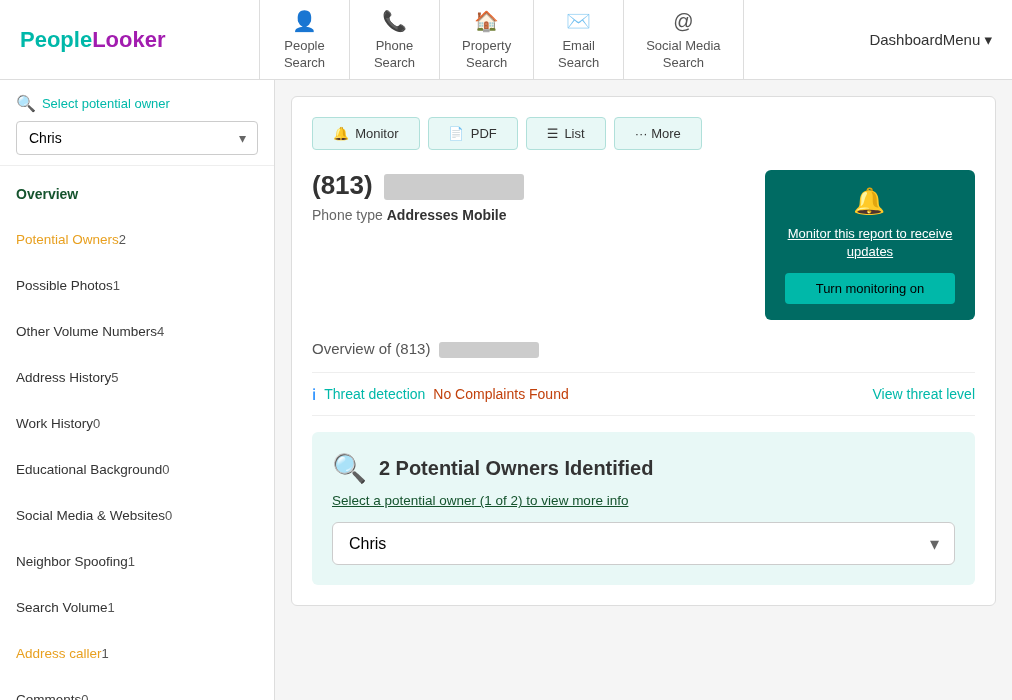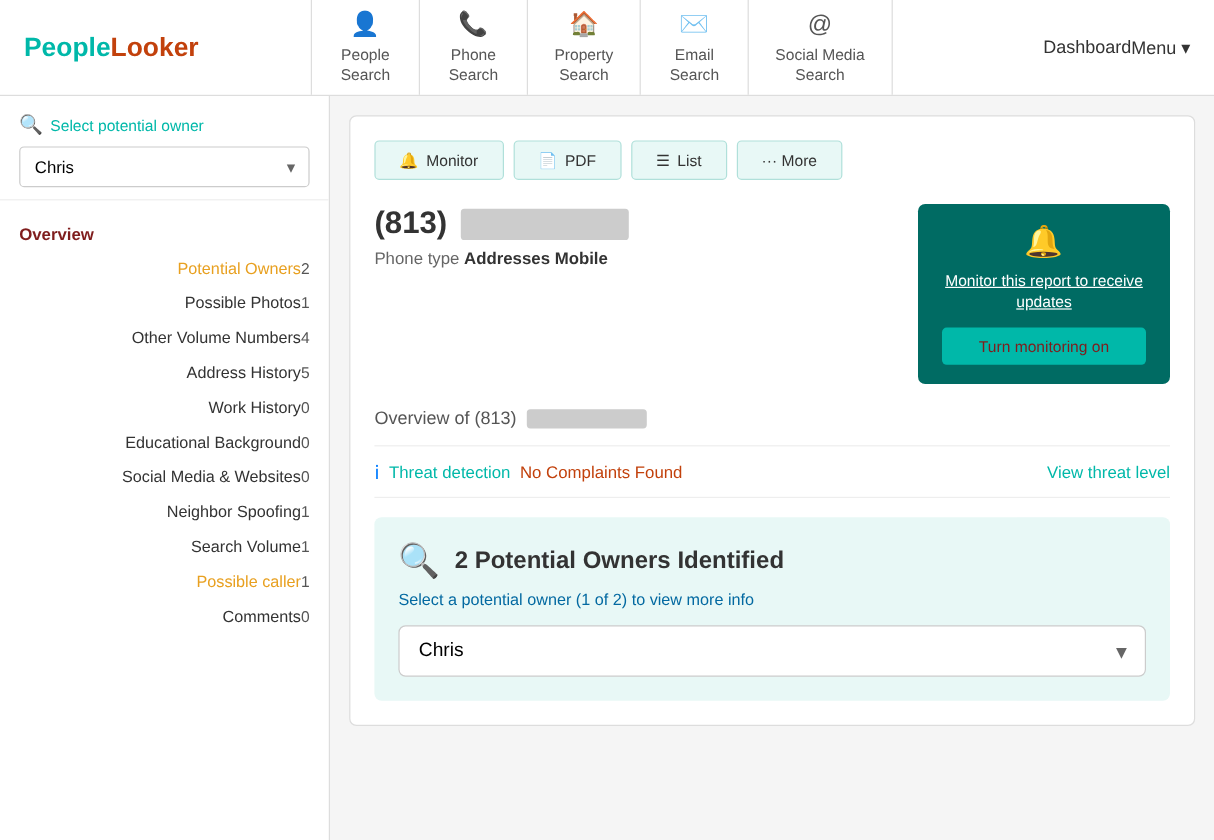--- a/index.html
+++ b/index.html
@@ -18,21 +18,21 @@
       align-items: center;
       padding: 0 20px;
       min-width: 260px;
       border-right: 1px solid #ddd;
     }
     .logo-text {
       font-size: 22px;
       font-weight: bold;
     }
     .logo-people { color: #00b8a9; }
-    .logo-looker { color: #c2410c; }
+    .logo-looker { color: #a21caf; }
     .nav-items {
       display: flex;
       flex: 1;
       align-items: stretch;
     }
     .nav-item {
       display: flex;
       flex-direction: column;
       align-items: center;
       justify-content: center;
@@ -109,29 +109,30 @@
       color: #666;
     }
 
     .sidebar-nav {
       padding: 10px 0;
     }
     .sidebar-section-title {
       padding: 10px 16px 6px;
       font-weight: bold;
       font-size: 14px;
-      color: #7f1d1d;
+      color: #14532d;
     }
     .sidebar-item {
       display: flex;
-      justify-content: flex-end;
+      justify-content: flex-start;
       align-items: center;
       padding: 7px 16px;
       cursor: pointer;
       font-size: 13.5px;
+      margin-top: 17px;
     }
     .sidebar-item-label { color: #333; }
     .sidebar-item-label.highlight { color: #e8a020; }
     .sidebar-item-count {
       color: #555;
       font-size: 13px;
     }
 
     
     .content-area {
@@ -200,21 +201,21 @@
       border-radius: 6px;
       padding: 16px 20px;
       text-align: center;
       min-width: 200px;
       max-width: 210px;
     }
     .monitor-bell { font-size: 26px; margin-bottom: 8px; }
     .monitor-text { font-size: 13px; line-height: 1.4; margin-bottom: 12px; text-decoration: underline; }
     .monitor-btn {
       background: #00b8a9;
-      color: #7f1d1d;
+      color: #000000;
       border: none;
       border-radius: 4px;
       padding: 8px 16px;
       cursor: pointer;
       font-size: 13px;
       width: 100%;
     }
 
     
     .overview-label {
@@ -260,21 +261,21 @@
       padding: 20px;
     }
     .po-header {
       display: flex;
       align-items: center;
       gap: 12px;
       margin-bottom: 8px;
     }
     .po-icon { font-size: 28px; color: #00b8a9; }
     .po-title { font-size: 20px; font-weight: bold; color: #333; }
-    .po-subtitle { color: #0369a1; font-size: 13.5px; margin-bottom: 14px; }
+    .po-subtitle { color: #14532d; font-size: 13.5px; margin-bottom: 14px; text-decoration: underline; }
 
     .owner-select-wrapper {
       position: relative;
     }
     .owner-select-wrapper select {
       width: 100%;
       padding: 12px 16px;
       border: 1px solid #ccc;
       border-radius: 6px;
       background: #fff;
@@ -378,21 +379,21 @@
       </div>
       <div class="sidebar-item">
         <span class="sidebar-item-label">Neighbor Spoofing</span>
         <span class="sidebar-item-count">1</span>
       </div>
       <div class="sidebar-item">
         <span class="sidebar-item-label">Search Volume</span>
         <span class="sidebar-item-count">1</span>
       </div>
       <div class="sidebar-item">
-        <span class="sidebar-item-label highlight">Possible caller</span>
+        <span class="sidebar-item-label highlight">Address caller</span>
         <span class="sidebar-item-count">1</span>
       </div>
       <div class="sidebar-item">
         <span class="sidebar-item-label">Comments</span>
         <span class="sidebar-item-count">0</span>
       </div>
     </div>
   </div>
 
   <div class="content-area">

